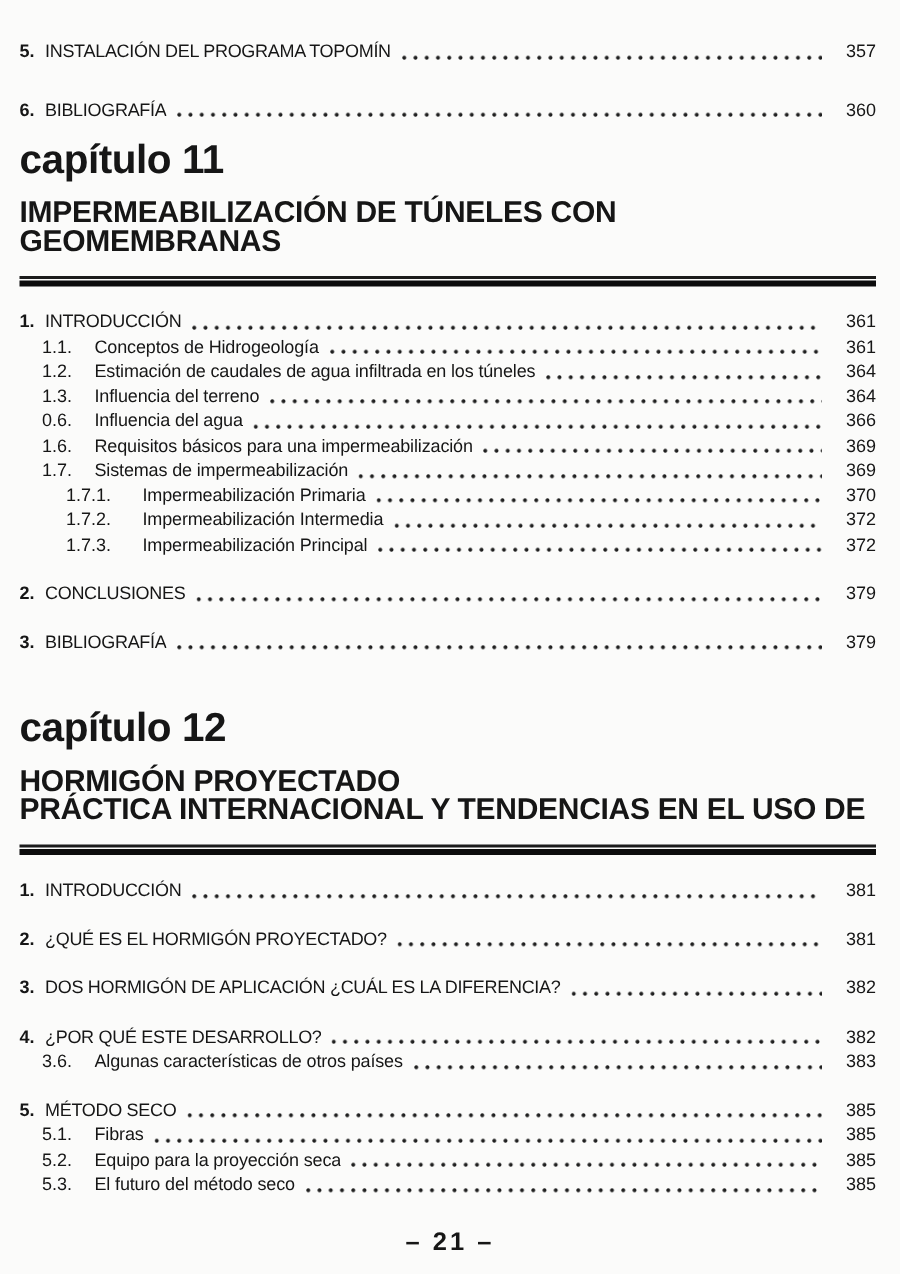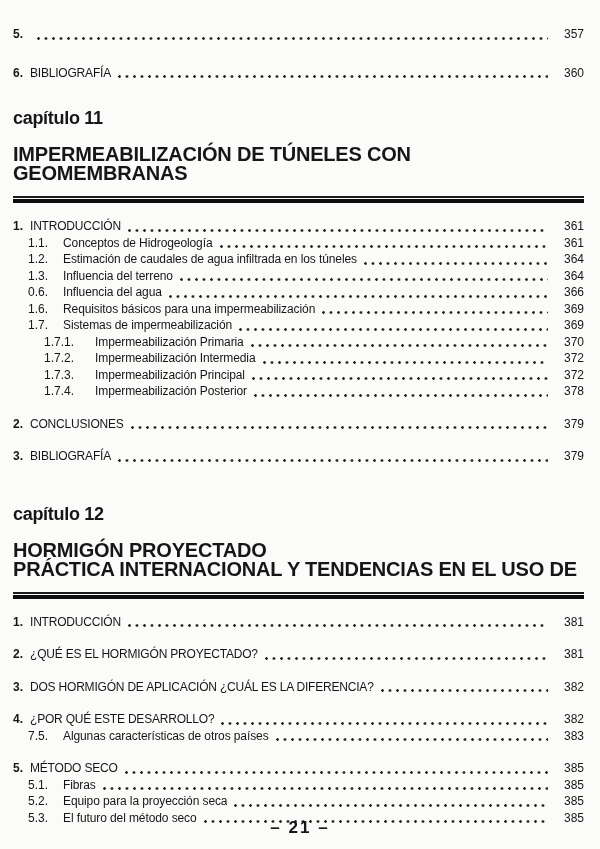--- a/index.html
+++ b/index.html
@@ -34,22 +34,22 @@
     flex:1 1 auto; align-self:flex-end;
     height:3px; margin:0 4px 3px 7px; min-width:12px;
     background-image:radial-gradient(circle at 1.5px 1.5px, #202020 1.05px, transparent 1.55px);
     background-size:7.5px 3px; background-repeat:repeat-x;
   }
   .pg { flex:0 0 auto; width:32px; text-align:right; }
   
   .pre-row2 { margin-top:22px; }
   
   .chapter-heading {
-    font-size:18px; font-weight:700; line-height:26px;
-    margin:24px 0 0 0; letter-spacing:-0.3px;
+    font-size:27px; font-weight:700; line-height:26px;
+    margin:12px 0 0 0; letter-spacing:-0.3px;
   }
   .chapter-heading.second { margin-top:36px; }
   .chapter-title {
     font-size:20px; font-weight:700; line-height:19px;
     margin:14px 0 0 0; letter-spacing:-0.2px;
   }
   .rule { margin-top:13px; }
   .rule .thin { height:2px; background:#1b1b1b; }
   .rule .gap { height:1px; }
   .rule .thick { height:4px; background:#0c0c0c; }
@@ -62,20 +62,21 @@
   }
 </style>
 </head>
 <body>
 
 <div class="page">
 
   <div>
     <div class="toc-row lv1">
       <span class="num">5.</span>
+      <span class="label">INSTALACIÓN DEL PROGRAMA TOPOMÍN</span>
       <span class="leader"></span>
       <span class="pg">357</span>
     </div>
     <div class="toc-row lv1 pre-row2">
       <span class="num">6.</span>
       <span class="label">BIBLIOGRAFÍA</span>
       <span class="leader"></span>
       <span class="pg">360</span>
     </div>
   </div>
@@ -142,26 +143,20 @@
       <span class="label">Impermeabilización Intermedia</span>
       <span class="leader"></span>
       <span class="pg">372</span>
     </div>
     <div class="toc-row lv3">
       <span class="num">1.7.3.</span>
       <span class="label">Impermeabilización Principal</span>
       <span class="leader"></span>
       <span class="pg">372</span>
     </div>
-    <div class="toc-row lv3">
-      <span class="num">1.7.4.</span>
-      <span class="label">Impermeabilización Posterior</span>
-      <span class="leader"></span>
-      <span class="pg">378</span>
-    </div>
     <div class="toc-row lv1 mt">
       <span class="num">2.</span>
       <span class="label">CONCLUSIONES</span>
       <span class="leader"></span>
       <span class="pg">379</span>
     </div>
     <div class="toc-row lv1 mt">
       <span class="num">3.</span>
       <span class="label">BIBLIOGRAFÍA</span>
       <span class="leader"></span>
@@ -199,21 +194,21 @@
       <span class="leader"></span>
       <span class="pg">382</span>
     </div>
     <div class="toc-row lv1 mt">
       <span class="num">4.</span>
       <span class="label">¿POR QUÉ ESTE DESARROLLO?</span>
       <span class="leader"></span>
       <span class="pg">382</span>
     </div>
     <div class="toc-row lv2">
-      <span class="num">7.5.</span>
+      <span class="num">3.6.</span>
       <span class="label">Algunas características de otros países</span>
       <span class="leader"></span>
       <span class="pg">383</span>
     </div>
     <div class="toc-row lv1 mt">
       <span class="num">5.</span>
       <span class="label">MÉTODO SECO</span>
       <span class="leader"></span>
       <span class="pg">385</span>
     </div>

